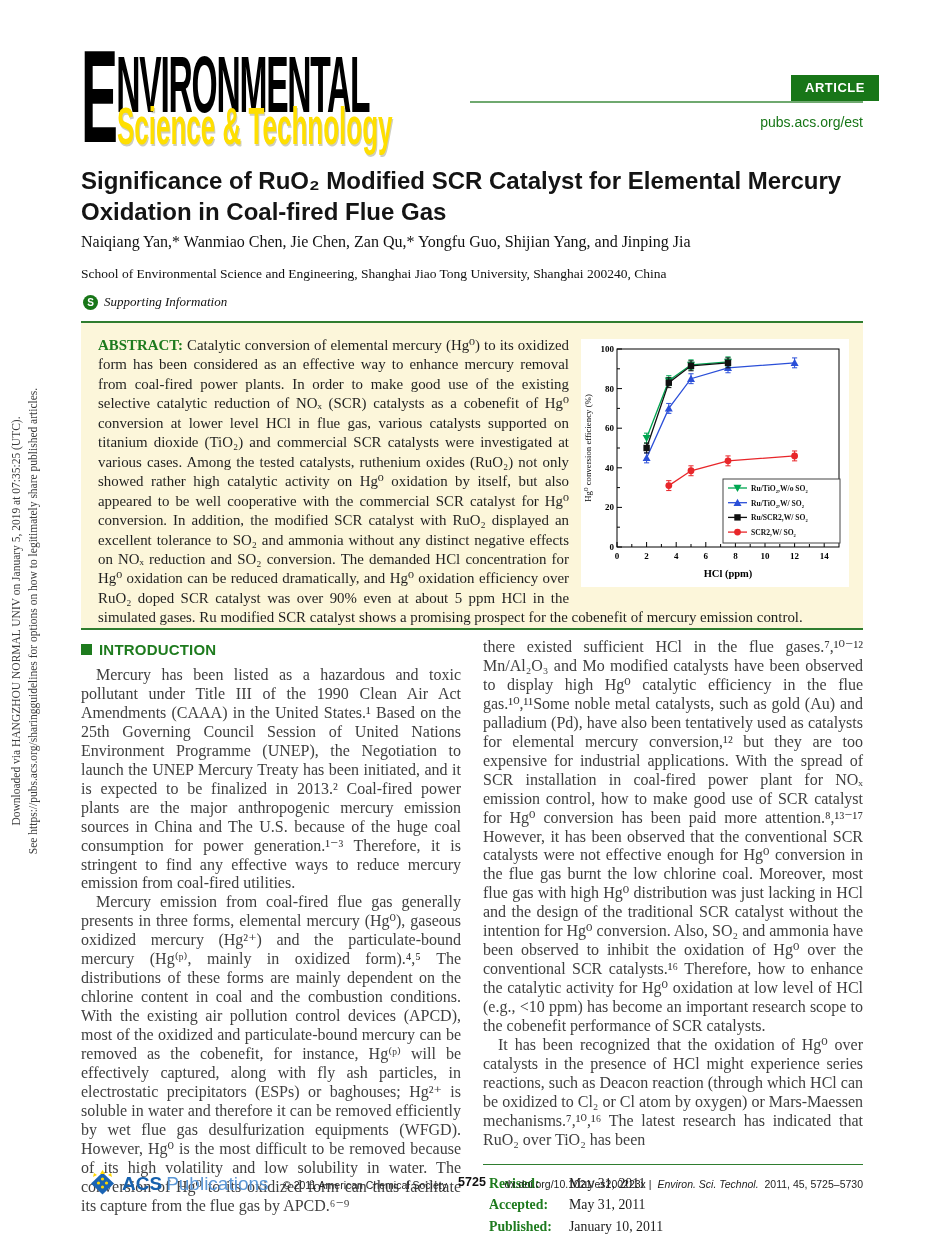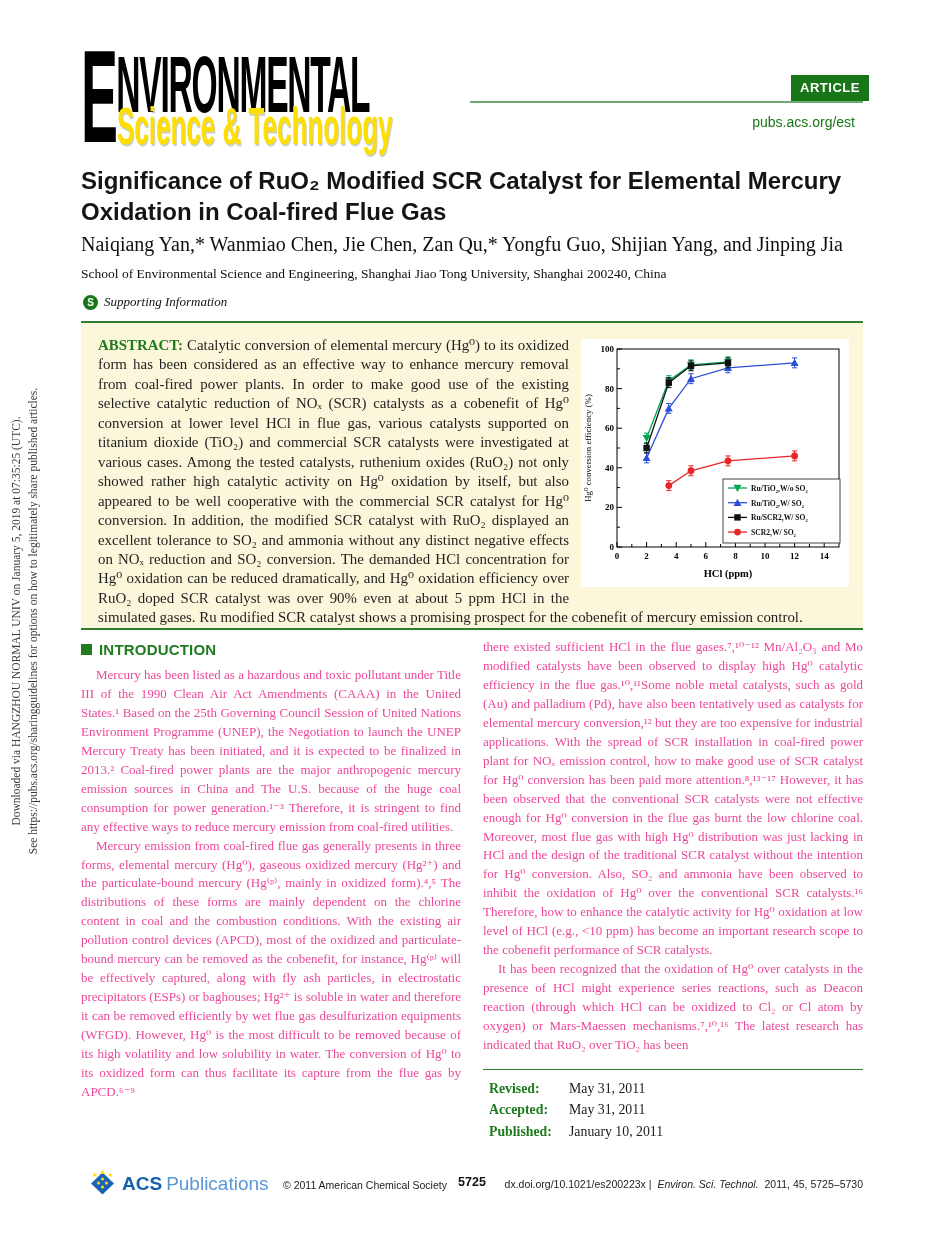--- a/index.html
+++ b/index.html
@@ -22,49 +22,49 @@
   .logo-e    { font-size:132px; line-height:.80; letter-spacing:-4px; }
   .logo-rest { font-size:80px;  line-height:1.02; letter-spacing:-3px; }
   .logo-sub  {
     position:absolute; left:36px; top:56px; white-space:nowrap;
     font-family:"Liberation Sans","DejaVu Sans",sans-serif; font-weight:700; font-size:52px; line-height:1;
     transform:scaleX(.50); transform-origin:left top; color:#ffdf00;
     text-shadow:2px 2px 0 rgba(60,60,0,.25);
   }
   .header-rule { position:absolute; left:470px; top:101px; width:393px; height:2px; background:#6fa96f; }
   .article-badge {
-    position:absolute; left:791px; top:75px; width:78px; height:26px; background:#187618;
+    position:absolute; left:791px; top:75px; width:88px; height:26px; background:#187618;
     color:#fff; font:700 13px/26px "Liberation Sans",sans-serif; text-align:center; letter-spacing:.5px;
   }
-  .pubs-link { position:absolute; right:89px; top:114px; color:#187618; font:400 14px "Liberation Sans",sans-serif; }
+  .pubs-link { position:absolute; right:81px; top:114px; color:#187618; font:400 14px "Liberation Sans",sans-serif; }
   
   .title { position:absolute; left:81px; top:165px; width:790px;
     font:700 24px/31px "Liberation Sans","DejaVu Sans",sans-serif; color:#141414; }
-  .authors { position:absolute; left:81px; top:233px; width:782px; font-size:20px; color:#101010; }
+  .authors { position:absolute; left:81px; top:233px; width:782px; font-size:16px; color:#101010; }
   .affiliation { position:absolute; left:81px; top:266px; width:782px; font-size:13.5px; color:#101010; }
   .supporting { position:absolute; left:83px; top:294px; display:flex; align-items:center; }
   .s-badge { width:15px; height:15px; border-radius:50%; background:#187618; color:#fff;
     font:700 10px/15px "Liberation Sans",sans-serif; text-align:center; flex:0 0 15px; }
   .s-label { margin-left:6px; font-style:italic; font-size:13px; color:#111; }
   
   .abstract {
     position:absolute; left:81px; top:321px; width:782px; height:309px; box-sizing:border-box;
     background:#fcf6da; border-top:2px solid #2f7d2f; border-bottom:2px solid #2f7d2f;
     padding:13px 14px 8px 17px;
   }
   .abstract-chart { float:right; width:268px; height:248px; margin:3px 0 8px 12px; background:#fff; }
   .abstract-text { font-size:14.9px; line-height:19.45px; text-align:justify; color:#1f1f1f; }
   .abstract-label { color:#1e7b1e; font-weight:700;margin-top:40px; }
   
   .columns { position:absolute; left:81px; top:638px; width:782px; display:flex; gap:22px; }
   .col { width:382px; }
   .intro-heading { font:700 15px "Liberation Sans","DejaVu Sans",sans-serif; color:#1e7b1e;
     margin:3px 0 8px 0; display:flex; align-items:center; letter-spacing:.2px; }
   .square-icon { width:11px; height:11px; background:#1e7b1e; display:inline-block; margin-right:7px; }
-  .col p { font-size:13px; line-height:18.95px; text-align:justify; margin:0; text-indent:15px; color:#ec4899; }
+  .col p { font-size:16px; line-height:18.95px; text-align:justify; margin:0; text-indent:15px; color:#404040; }
   .col p.no-indent { text-indent:0; }
   
   .dates { margin-top:14px; border-top:1.5px solid #2f7d2f; padding:8px 0 0 6px; }
   .date-row { display:flex; font-size:13.8px; line-height:21.5px; }
   .date-label { width:80px; color:#1e7b1e; font-weight:700; }
   .date-value { color:#1b1b1b; }
   
   .footer { position:absolute; left:81px; top:1170px; width:782px; height:36px; font-family:"Liberation Sans",sans-serif; }
   .acs-logo-group { position:absolute; left:8px; top:0; display:flex; align-items:center; }
   .acs-text { font-weight:700; font-size:19px; color:#1661ae; margin-left:6px; }

